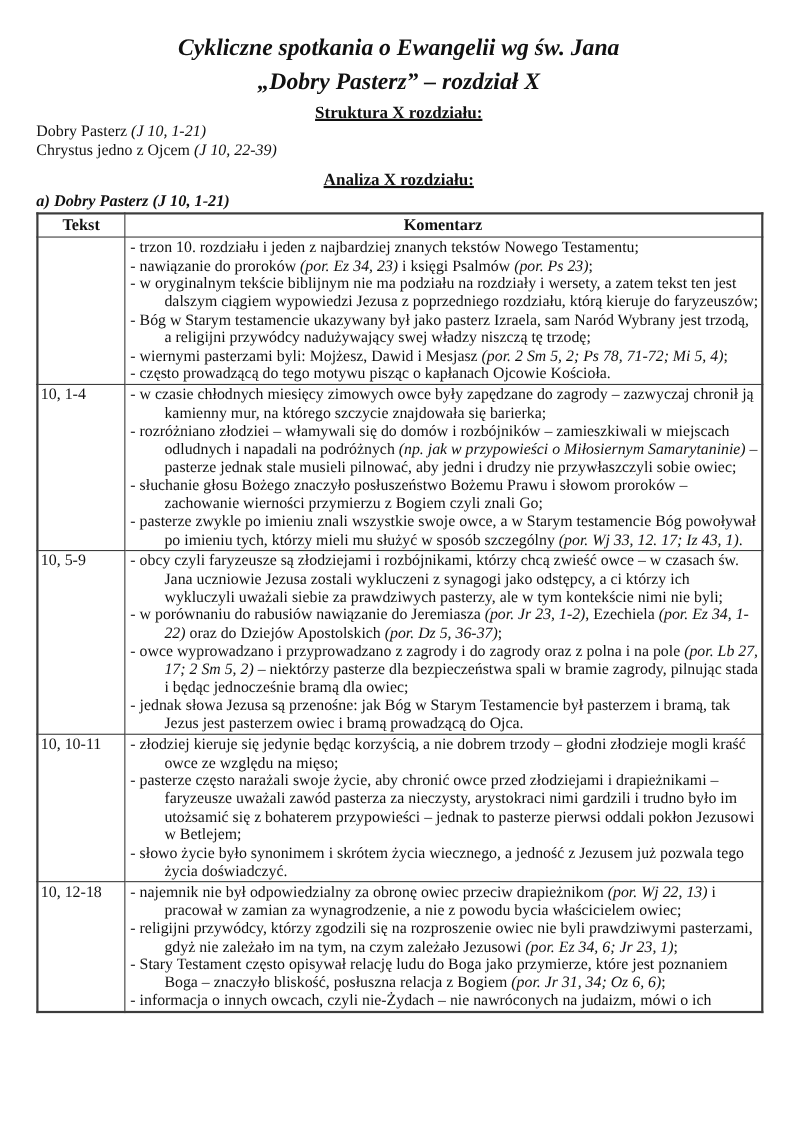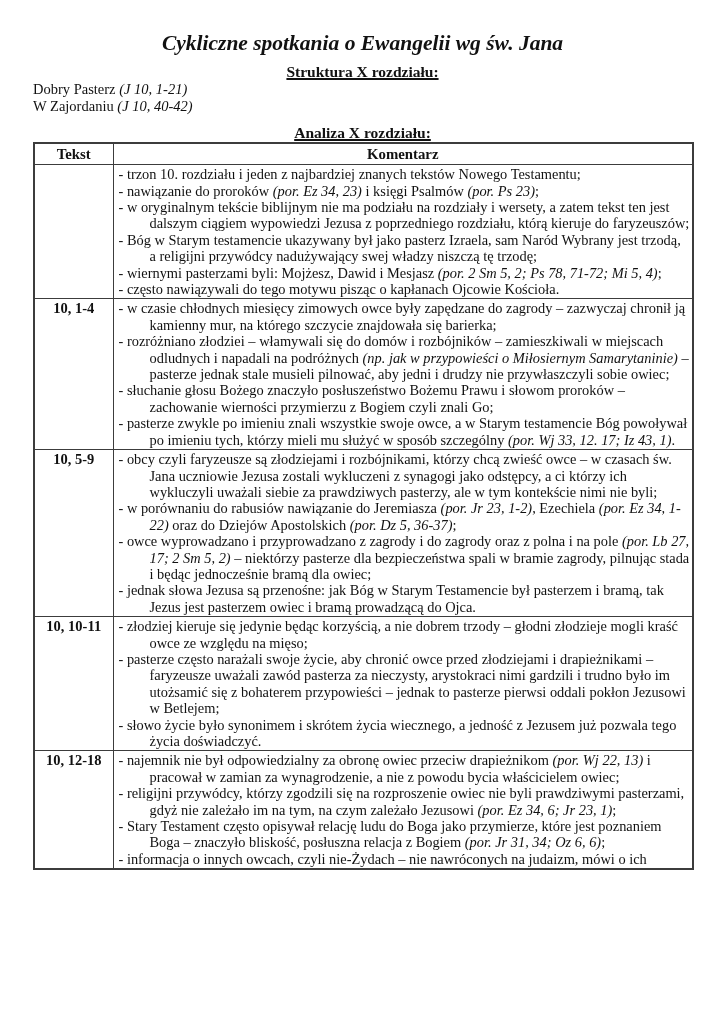--- a/index.html
+++ b/index.html
@@ -68,23 +68,22 @@
   col.c-tekst { width: 79px; }
   col.c-koment { width: 580px; }
   th.hdr {
     font-size: 14.8px;
     font-weight: bold;
     text-align: center;
     line-height: 18px;
     padding: 1px 2px;
   }
   td.row-label {
-    font-weight: bold;
+    font-weight: normal;
     font-size: 14.5px;
-    text-align: center;
     line-height: 16.4px;
     padding-top: 2px;
   }
   td.row-comment {
     font-size: 14.4px;
     line-height: 16.4px;
     padding: 2px 4px 2px 3px;
     border-radius: 14px;
   }
   .bullet {
@@ -92,29 +91,31 @@
     text-indent: -31px;
   }
 </style>
 </head>
 <body>
 
 <div class="page">
 
   <h1 class="doc-title">
     <span>Cykliczne spotkania o Ewangelii wg św. Jana</span><br>
+    <span>„Dobry Pasterz” – rozdział X</span>
   </h1>
 
   <div class="sec-heading">Struktura X rozdziału:</div>
   <div class="struct-list" id="struct-list">
       <div class="struct-item">Dobry Pasterz <em>(J 10, 1-21)</em></div>
-      <div class="struct-item">W Zajordaniu <em>(J 10, 40-42)</em></div>
+      <div class="struct-item">Chrystus jedno z Ojcem <em>(J 10, 22-39)</em></div>
     </div>
 
   <div class="sec-heading analiza-heading">Analiza X rozdziału:</div>
+  <div class="sub-heading">a) Dobry Pasterz (J 10, 1-21)</div>
 
   <table class="analysis">
     <colgroup>
         <col class="c-tekst">
         <col class="c-koment">
       </colgroup>
     <thead>
       <tr>
         <th class="hdr">Tekst</th>
         <th class="hdr">Komentarz</th>
@@ -122,21 +123,21 @@
     </thead>
     <tbody id="table-body">
         <tr>
           <td class="row-label"></td>
           <td class="row-comment">
             <div class="bullet">- trzon 10. rozdziału i jeden z najbardziej znanych tekstów Nowego Testamentu;</div>
             <div class="bullet">- nawiązanie do proroków <em>(por. Ez 34, 23)</em> i księgi Psalmów <em>(por. Ps 23)</em>;</div>
             <div class="bullet">- w oryginalnym tekście biblijnym nie ma podziału na rozdziały i wersety, a zatem tekst ten jest dalszym ciągiem wypowiedzi Jezusa z poprzedniego rozdziału, którą kieruje do faryzeuszów;</div>
             <div class="bullet">- Bóg w Starym testamencie ukazywany był jako pasterz Izraela, sam Naród Wybrany jest trzodą, a religijni przywódcy nadużywający swej władzy niszczą tę trzodę;</div>
             <div class="bullet">- wiernymi pasterzami byli: Mojżesz, Dawid i Mesjasz <em>(por. 2 Sm 5, 2; Ps 78, 71-72; Mi 5, 4)</em>;</div>
-            <div class="bullet">- często nawiązywali do tego motywu pisząc o kapłanach Ojcowie Kościoła.</div>
+            <div class="bullet">- często prowadzącą do tego motywu pisząc o kapłanach Ojcowie Kościoła.</div>
           </td>
         </tr>
         <tr>
           <td class="row-label">10, 1-4</td>
           <td class="row-comment">
             <div class="bullet">- w czasie chłodnych miesięcy zimowych owce były zapędzane do zagrody – zazwyczaj chronił ją kamienny mur, na którego szczycie znajdowała się barierka;</div>
             <div class="bullet">- rozróżniano złodziei – włamywali się do domów i rozbójników – zamieszkiwali w miejscach odludnych i napadali na podróżnych <em>(np. jak w przypowieści o Miłosiernym Samarytaninie)</em> – pasterze jednak stale musieli pilnować, aby jedni i drudzy nie przywłaszczyli sobie owiec;</div>
             <div class="bullet">- słuchanie głosu Bożego znaczyło posłuszeństwo Bożemu Prawu i słowom proroków – zachowanie wierności przymierzu z Bogiem czyli znali Go;</div>
             <div class="bullet">- pasterze zwykle po imieniu znali wszystkie swoje owce, a w Starym testamencie Bóg powoływał po imieniu tych, którzy mieli mu służyć w sposób szczególny <em>(por. Wj 33, 12. 17; Iz 43, 1)</em>.</div>
           </td>

